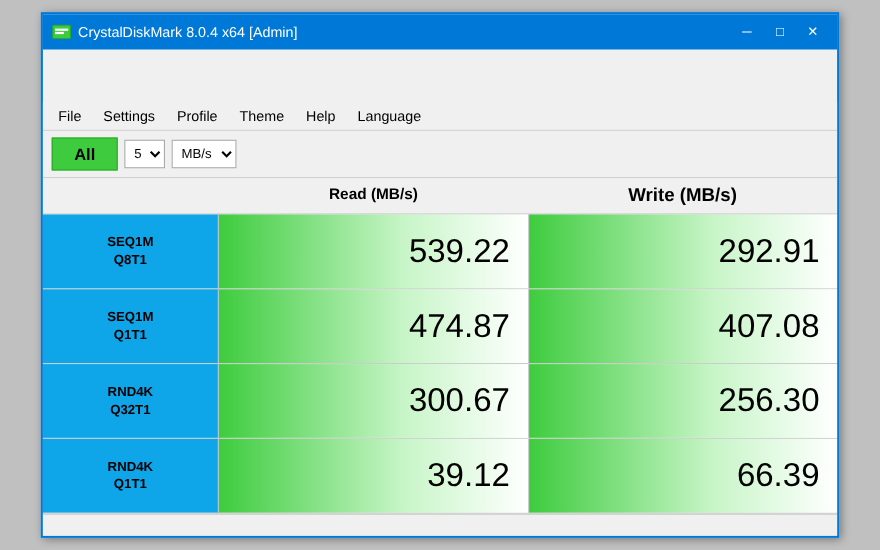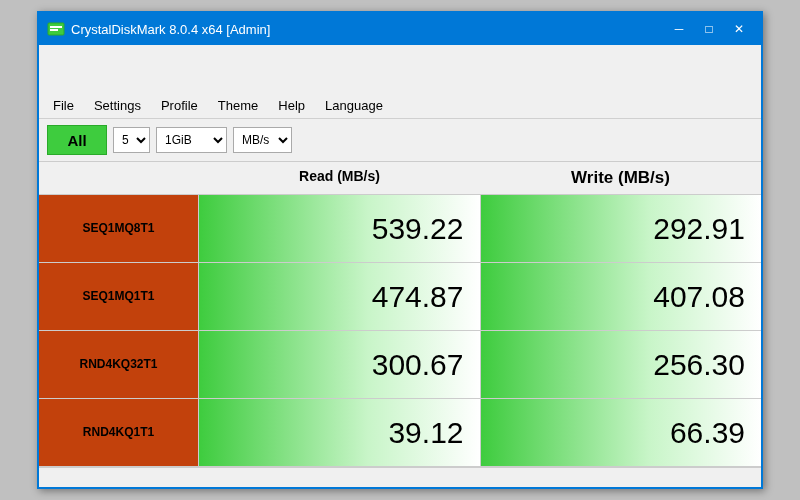--- a/index.html
+++ b/index.html
@@ -130,22 +130,23 @@
       height: 68px;
     }
     .row-label {
       width: 160px;
       min-width: 160px;
       display: flex;
       align-items: center;
       justify-content: center;
       font-size: 12px;
       font-weight: bold;
-      background: #c2410c;
+      background: #0ea5e9;
       border-right: 1px solid #ccc;
+      flex-direction: column;
       line-height: 1.3;
     }
     .result-cell {
       flex: 1;
       display: flex;
       align-items: center;
       justify-content: flex-end;
       padding-right: 16px;
       font-size: 30px;
       font-weight: normal;
@@ -195,26 +196,20 @@
 
   <div class="toolbar">
     <button class="btn-all">All</button>
     <select class="select-box">
       <option>1</option>
       <option>3</option>
       <option selected="">5</option>
       <option>9</option>
     </select>
     <select class="select-box">
-      <option>512MiB</option>
-      <option selected="">1GiB</option>
-      <option>2GiB</option>
-      <option>4GiB</option>
-    </select>
-    <select class="select-box">
       <option selected="">MB/s</option>
       <option>GB/s</option>
       <option>IOPS</option>
       <option>μs</option>
     </select>
   </div>
 
   <div class="results-header">
     <div class="col-label"></div>
     <div class="col-read">Read (MB/s)</div>

